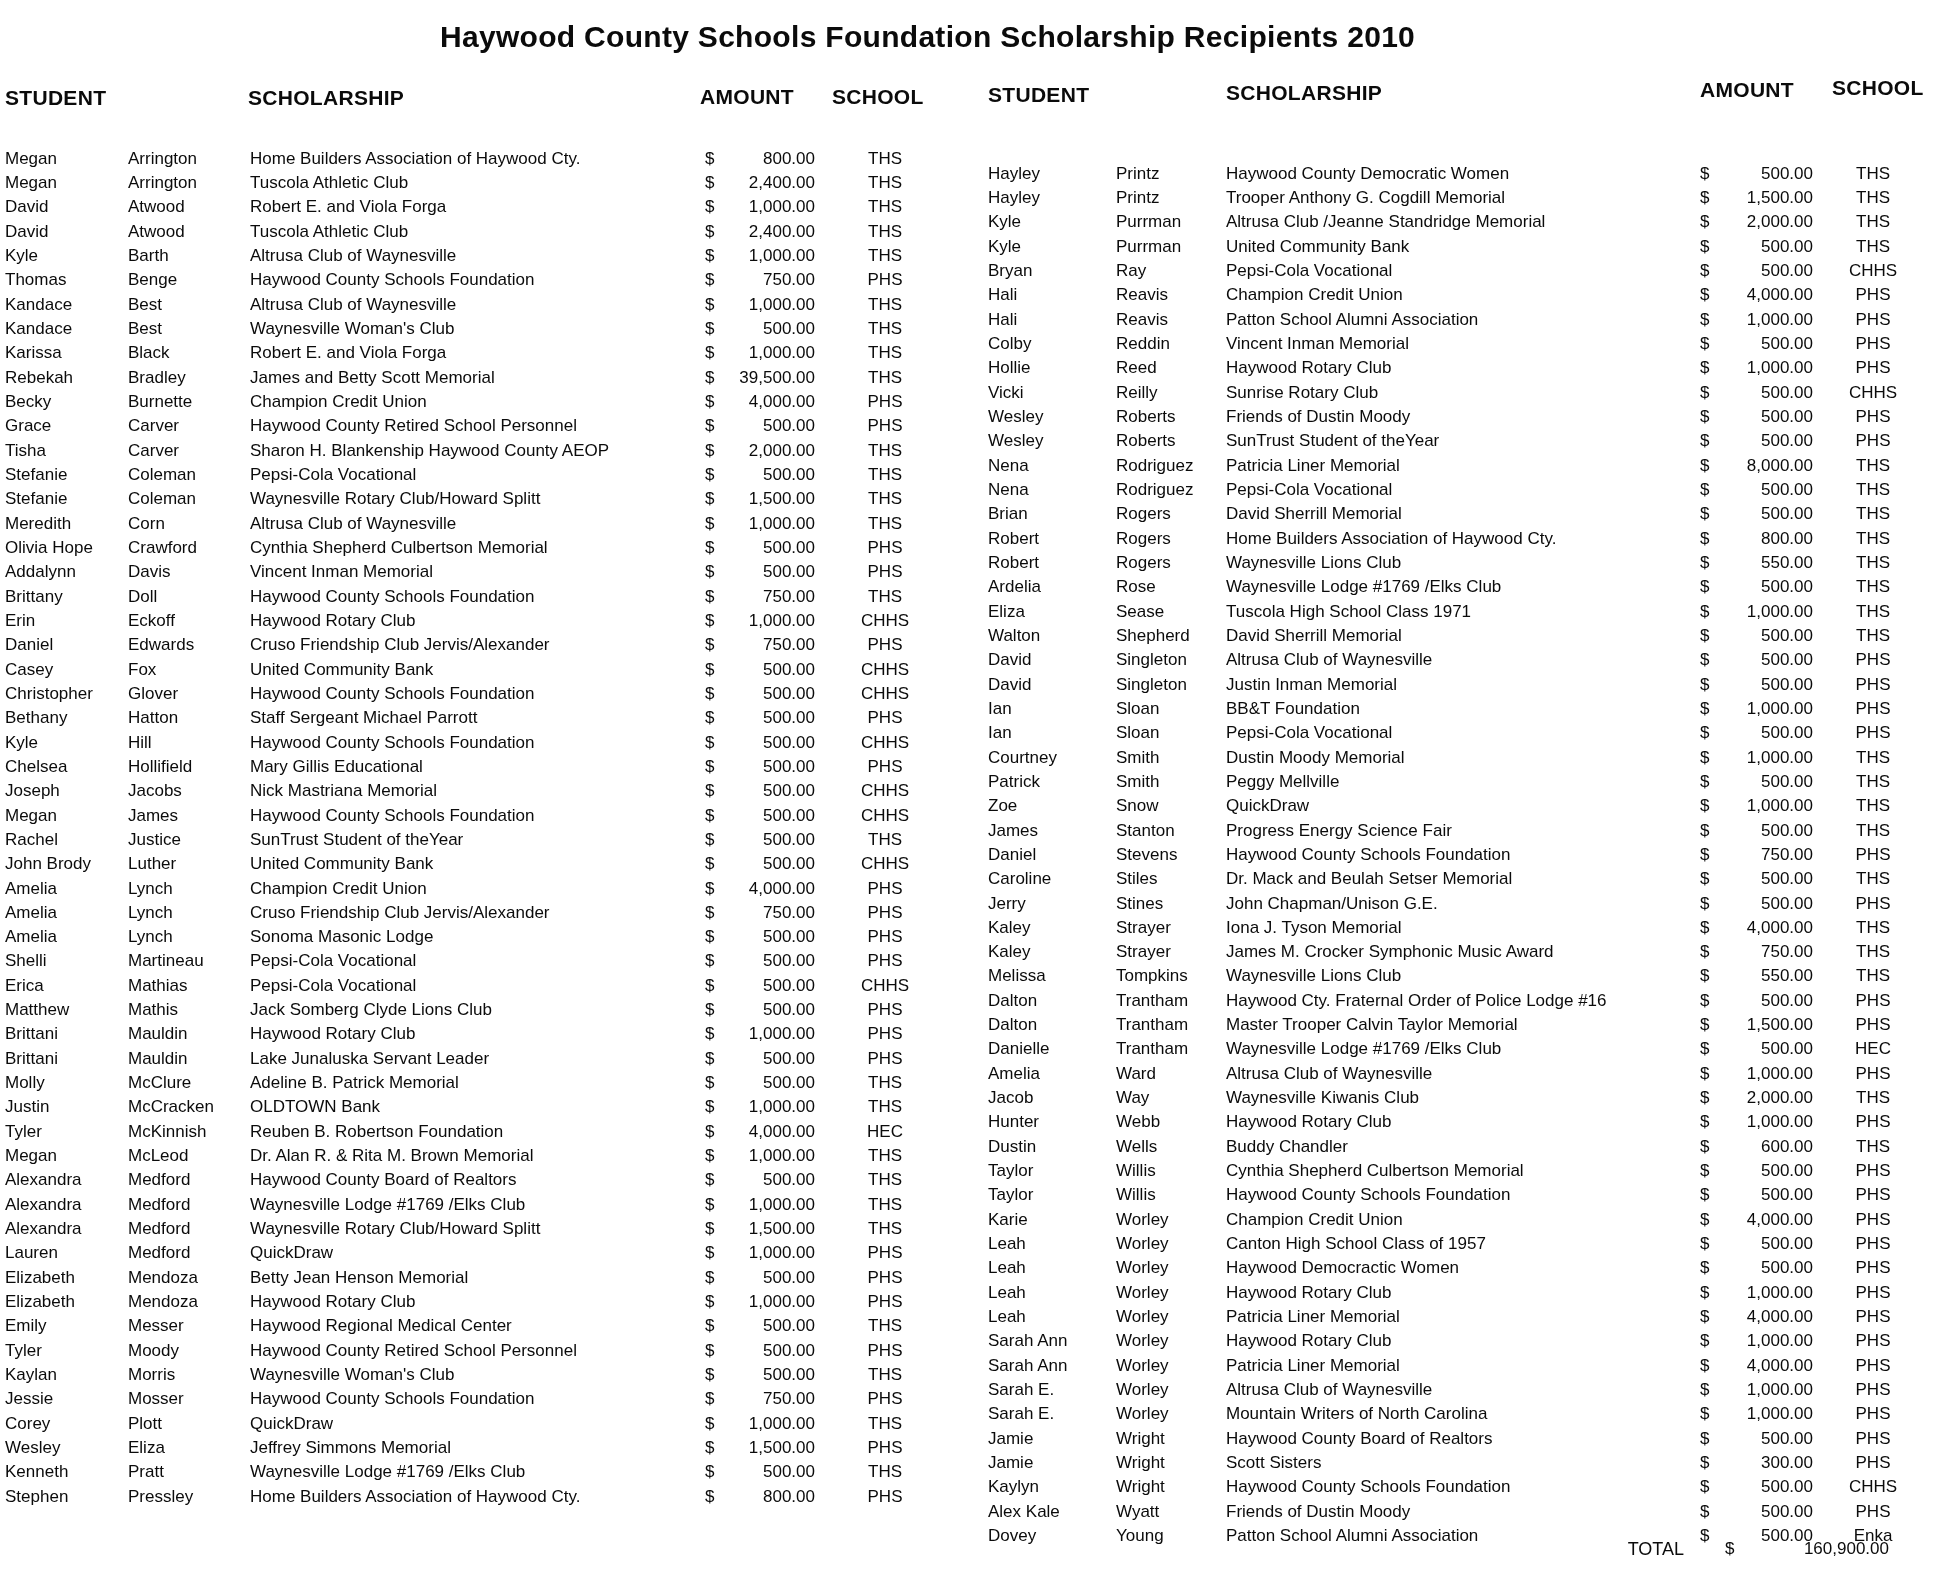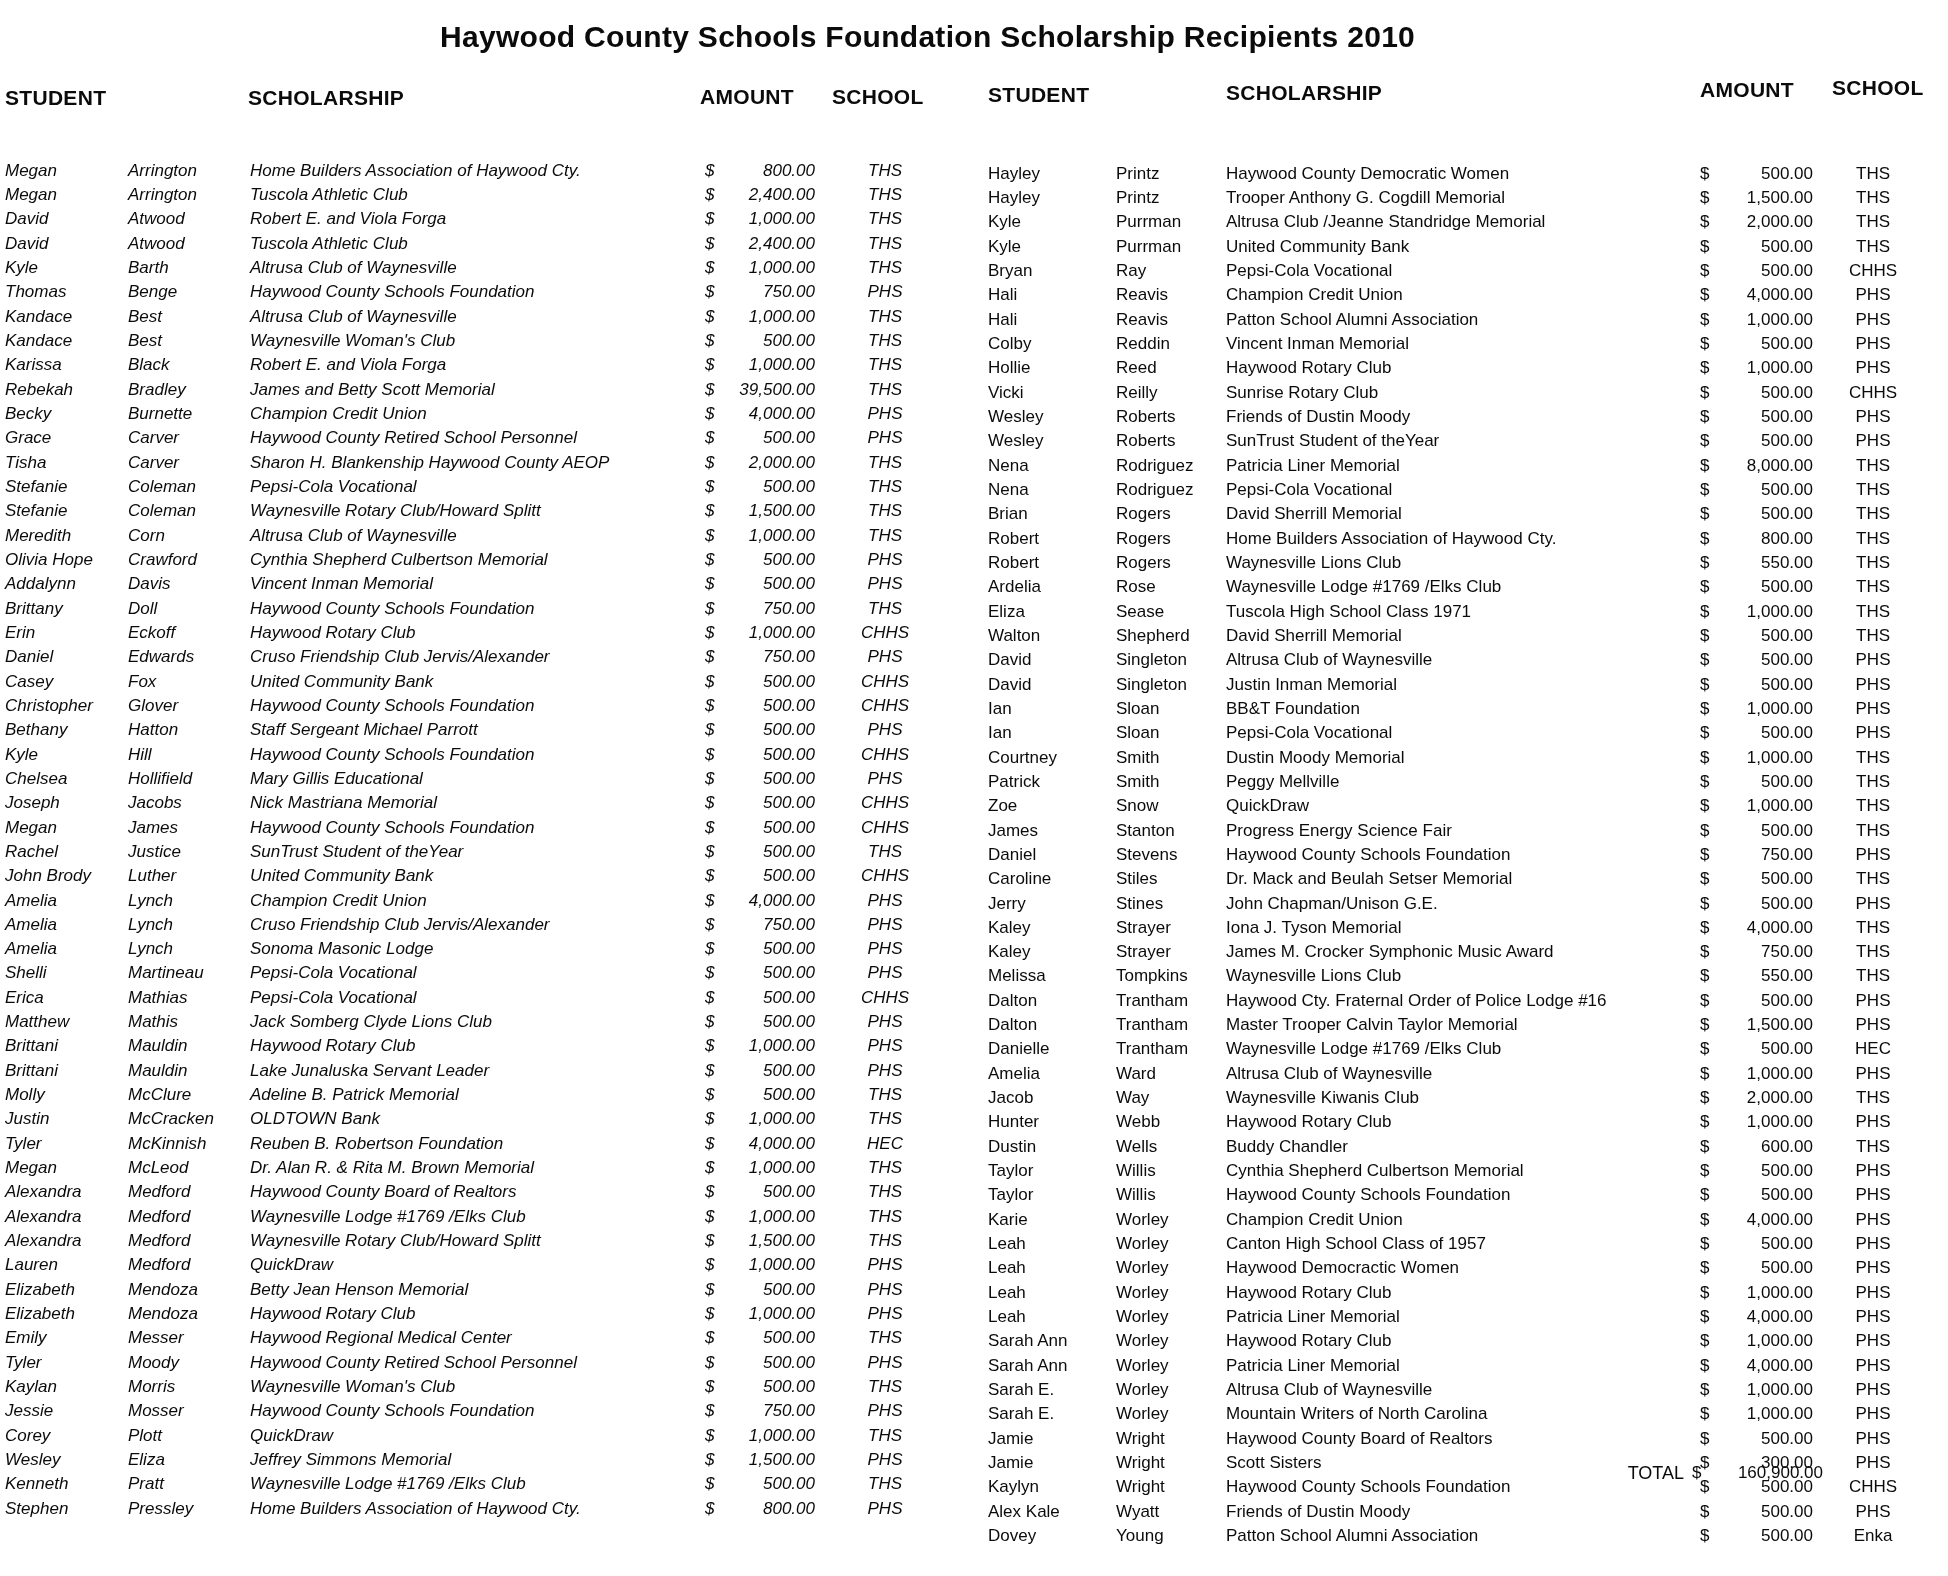--- a/index.html
+++ b/index.html
@@ -22,44 +22,44 @@
     white-space:nowrap;
   }
   .rows-grid { position:absolute; }
   .row { display:grid; height:24.33px; align-items:center; }
   .left-grid  .row { grid-template-columns:123px 122px 455px 18px 92px 140px; }
   .right-grid .row { grid-template-columns:128px 110px 474px 18px 95px 120px; }
   .cell { font-size:17px; white-space:nowrap; overflow:visible; line-height:1; }
   .cell.amt { text-align:right; }
   .cell.school { text-align:center; }
   .total-row {
-    position:absolute; top:1461px; left:1600px;
+    position:absolute; top:1537px; left:1600px;
     display:grid; grid-template-columns:92px 18px 113px;
-    align-items:center; height:24px;
+    align-items:center; height:24px;gap:33px;
   }
   .total-row .lbl { font-size:18px; text-align:right; padding-right:8px; white-space:nowrap; }
   .total-row .cur { font-size:17px; }
   .total-row .amt { font-size:17px; text-align:right; white-space:nowrap; }
 </style>
 </head>
 <body>
 
 <div class="title">Haywood County Schools Foundation Scholarship Recipients 2010</div>
 
 <div class="col-header" style="left:5px;   top:86px;">STUDENT</div>
 <div class="col-header" style="left:248px; top:86px;">SCHOLARSHIP</div>
 <div class="col-header" style="left:700px; top:85px;">AMOUNT</div>
 <div class="col-header" style="left:832px; top:85px;">SCHOOL</div>
 
 <div class="col-header" style="left:988px;  top:83px;">STUDENT</div>
 <div class="col-header" style="left:1226px; top:81px;">SCHOLARSHIP</div>
 <div class="col-header" style="left:1700px; top:78px;">AMOUNT</div>
 <div class="col-header" style="left:1832px; top:76px;">SCHOOL</div>
 
-<div id="left-rows" class="rows-grid left-grid" style="left:5px;   top:158px;font-style:italic;">
+<div id="left-rows" class="rows-grid left-grid" style="left:5px;   top:146px;">
     <div class="row">
       <span class="cell first">Megan</span>
       <span class="cell last">Arrington</span>
       <span class="cell schol">Home Builders Association of Haywood Cty.</span>
       <span class="cell cur">$</span>
       <span class="cell amt">800.00</span>
       <span class="cell school">THS</span>
     </div>
     <div class="row">
       <span class="cell first">Megan</span>

